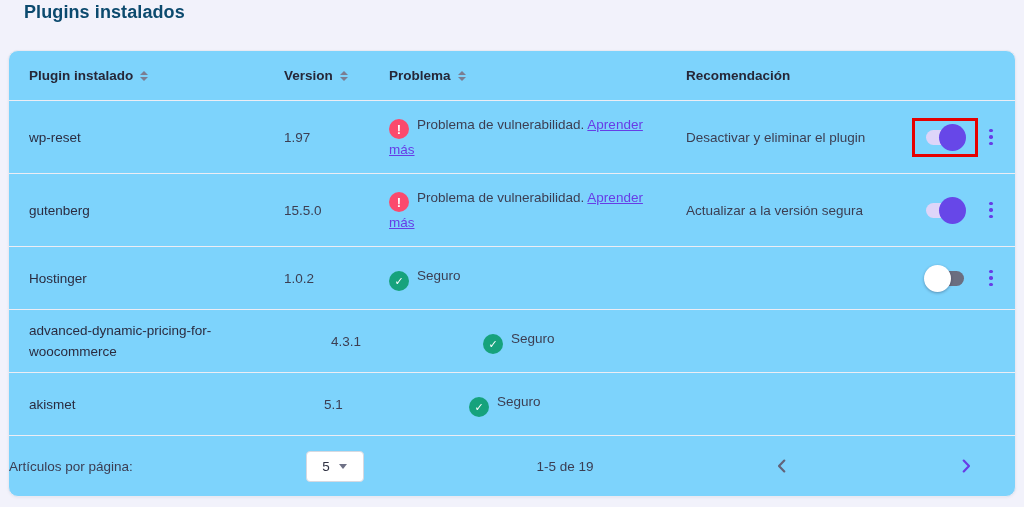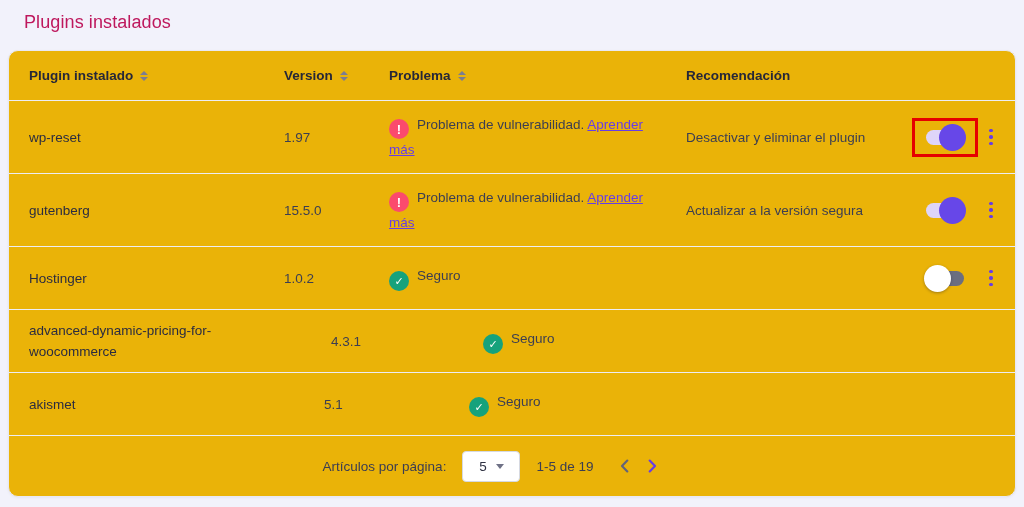--- a/index.html
+++ b/index.html
@@ -4,28 +4,28 @@
 <style>
   * { margin:0; padding:0; box-sizing:border-box; }
   html,body { width:1024px; height:507px; overflow:hidden; }
   body {
     background:#f2f2fb;
     font-family:"Liberation Sans","DejaVu Sans",sans-serif;
     color:#33354a;
     position:relative;
   }
   .title {
-    position:absolute; left:24px; top:12px;
-    font-size:18px; font-weight:400; color:#be185d;
+    position:absolute; left:24px; top:2px;
+    font-size:18px; font-weight:700; color:#0c4a6e;
     letter-spacing:.1px;
   }
   .card {
     position:absolute; left:8px; top:50px;
     width:1008px; height:447px;
-    background:#eab308;
+    background:#7dd3fc;
     border:1px solid #e9e9f2;
     border-radius:10px;
     box-shadow:0 1px 3px rgba(25,25,60,.05);
     display:flex; flex-direction:column;
     overflow:hidden;
   }
   .trow {
     display:grid;
     grid-template-columns:255px 105px 297px 227px 64px 40px;
     padding-left:20px;
@@ -63,21 +63,21 @@
   .toggle.annotated::after {
     content:""; position:absolute; left:-13px; right:-13px; top:-6px; bottom:-6px;
     border:3px solid #e60000; pointer-events:none;
   }
 
   .kebabcell { display:flex; justify-content:flex-start; padding-left:8px; }
   .kebab { display:inline-flex; flex-direction:column; gap:3px; cursor:pointer; padding:4px; }
   .kebab i { width:3.5px; height:3.5px; border-radius:50%; background:#673de6; display:block; }
 
   .footer {
-    flex:1; display:flex; align-items:center; justify-content:center;
+    flex:1; display:flex; align-items:center; justify-content:space-between;
     padding-right:38px; border-bottom:none;
     font-size:13.5px; color:#3b3d52;
   }
   .per-page-label { margin-right:16px; }
   .select {
     width:58px; height:31px; border:1px solid #d6d9e1; border-radius:4px;
     display:flex; align-items:center; justify-content:center; gap:9px;
     cursor:pointer; background:#fff; color:#2f3142;
   }
   .caret { width:0; height:0; border-left:4.5px solid transparent; border-right:4.5px solid transparent; border-top:5px solid #6f7186; display:block; }

